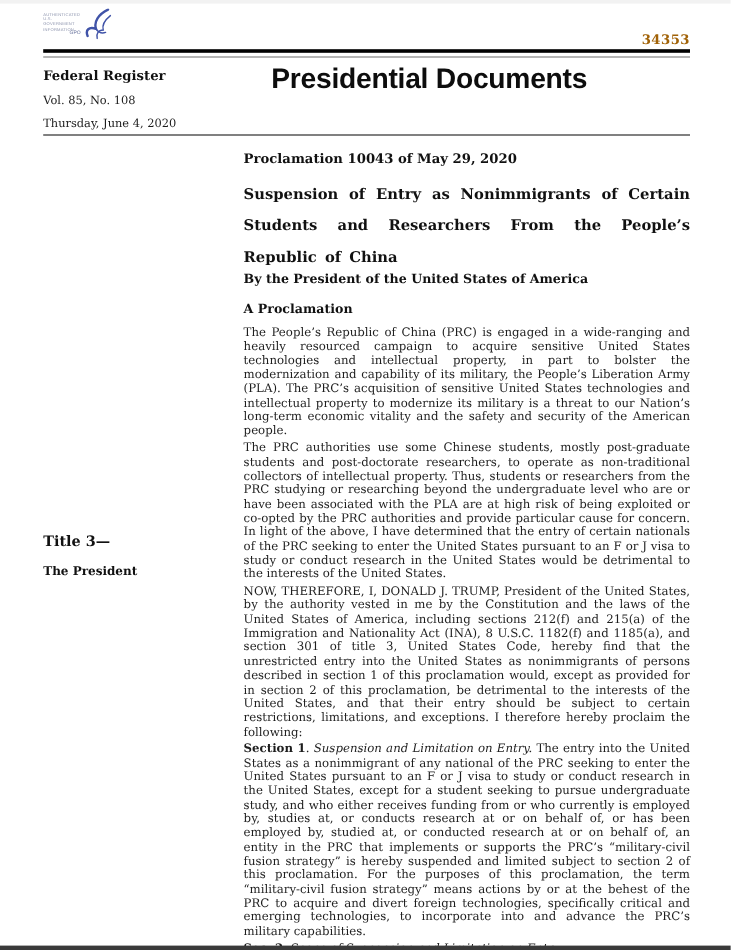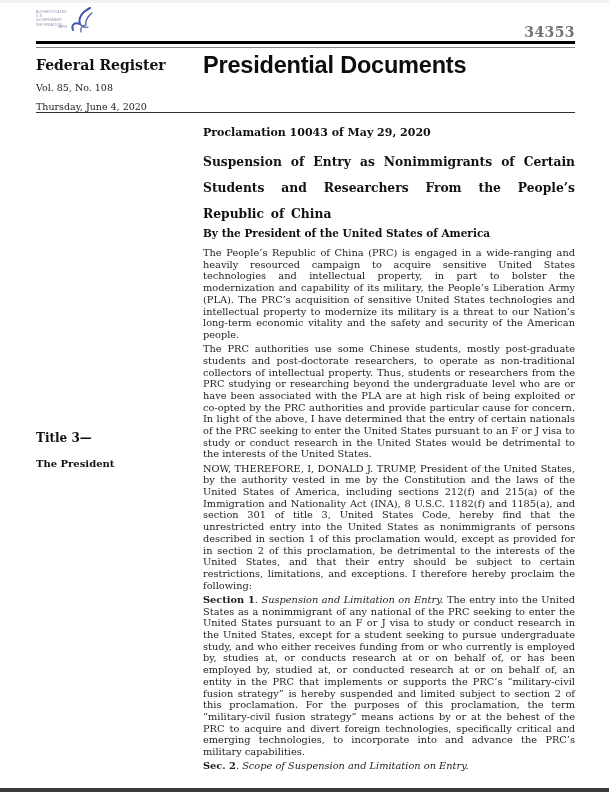--- a/index.html
+++ b/index.html
@@ -9,28 +9,28 @@
     -webkit-font-smoothing:antialiased;
   }
   .top-strip{height:3px;background:#f2f2f2;}
   .page-inner{padding:0 34px 0 36px;}
   .topbar{position:relative;height:38px;}
   .gpo-logo{position:absolute;left:0;top:4px;width:58px;height:32px;}
   .gpo-text{position:absolute;left:0;top:3px;width:34px;}
   .gpo-text div{font-family:"Liberation Sans",sans-serif;font-size:3.4px;line-height:4.2px;color:#8d94ad;letter-spacing:.2px;}
   .gpo-acr{font-family:"Liberation Sans",sans-serif;font-size:4.2px;color:#6d77a0;position:absolute;left:22px;top:17px;}
   .gpo-swoosh{position:absolute;right:0;top:0;}
-  .page-num{position:absolute;right:0;bottom:1px;font-weight:bold;font-size:14px;letter-spacing:.4px;color:#737373;}
+  .page-num{position:absolute;right:0;bottom:1px;font-weight:bold;font-size:11px;letter-spacing:.4px;color:#a16207;}
   .rule-double{border-top:3px solid #000;height:3px;border-bottom:1.2px solid #858585;}
   .masthead{display:flex;padding-top:9px;height:55px;}
   .mast-left{width:167px;}
-  .fr-name{font-weight:bold;font-size:14px;color:#111;}
+  .fr-name{font-weight:bold;font-size:11px;color:#111;}
   .fr-vol{font-size:9.5px;margin-top:9px;}
   .fr-date{font-size:9.5px;margin-top:8px;}
-  .mast-right{flex:1;}
+  .mast-right{flex:1;margin-left:23px;}
   .section-title{font-family:"Liberation Sans",sans-serif;font-weight:bold;font-size:23.5px;letter-spacing:-.2px;color:#0d0d0d;margin-top:-5px;}
   .rule-single{border-top:1.6px solid #2e2e2e;}
   .content{display:flex;padding-top:13px;align-items:center;}
   .col-left{width:167px;flex:none;}
   .title3{font-size:12px;font-weight:bold;color:#111;}
   .president{font-size:10px;font-weight:bold;color:#111;margin-top:13px;}
   .col-right{flex:1;min-width:0;}
   .proc-line{font-size:11px;font-weight:bold;color:#111;}
   .doc-heading{font-size:12.3px;font-weight:bold;line-height:26px;text-align:justify;word-spacing:2.5px;color:#111;margin-top:10px;}
   .byline{font-size:10.5px;font-weight:bold;color:#111;}
@@ -83,20 +83,21 @@
   <div class="content">
     <div class="col-left">
       <div class="title3">Title 3—</div>
       <div class="president">The President</div>
     </div>
 
     <div class="col-right">
       <div class="proc-line">Proclamation 10043 of May 29, 2020</div>
       <div class="doc-heading">Suspension of Entry as Nonimmigrants of Certain Students and Researchers From the People’s Republic of China</div>
       <div class="byline">By the President of the United States of America</div>
+      <div class="a-proc">A Proclamation</div>
 
       <div class="body-text">
         <p>The People’s Republic of China (PRC) is engaged in a wide-ranging and heavily resourced campaign to acquire sensitive United States technologies and intellectual property, in part to bolster the modernization and capability of its military, the People’s Liberation Army (PLA). The PRC’s acquisition of sensitive United States technologies and intellectual property to modernize its military is a threat to our Nation’s long-term economic vitality and the safety and security of the American people.</p>
         <p>The PRC authorities use some Chinese students, mostly post-graduate students and post-doctorate researchers, to operate as non-traditional collectors of intellectual property. Thus, students or researchers from the PRC studying or researching beyond the undergraduate level who are or have been associated with the PLA are at high risk of being exploited or co-opted by the PRC authorities and provide particular cause for concern. In light of the above, I have determined that the entry of certain nationals of the PRC seeking to enter the United States pursuant to an F or J visa to study or conduct research in the United States would be detrimental to the interests of the United States.</p>
         <p>NOW, THEREFORE, I, DONALD J. TRUMP, President of the United States, by the authority vested in me by the Constitution and the laws of the United States of America, including sections 212(f) and 215(a) of the Immigration and Nationality Act (INA), 8 U.S.C. 1182(f) and 1185(a), and section 301 of title 3, United States Code, hereby find that the unrestricted entry into the United States as nonimmigrants of persons described in section 1 of this proclamation would, except as provided for in section 2 of this proclamation, be detrimental to the interests of the United States, and that their entry should be subject to certain restrictions, limitations, and exceptions. I therefore hereby proclaim the following:</p>
 
         <p><span class="bold">Section 1</span><span>. </span><span class="italic">Suspension and Limitation on Entry.</span><span> The entry into the United States as a nonimmigrant of any national of the PRC seeking to enter the United States pursuant to an F or J visa to study or conduct research in the United States, except for a student seeking to pursue undergraduate study, and who either receives funding from or who currently is employed by, studies at, or conducts research at or on behalf of, or has been employed by, studied at, or conducted research at or on behalf of, an entity in the PRC that implements or supports the PRC’s “military-civil fusion strategy” is hereby suspended and limited subject to section 2 of this proclamation. For the purposes of this proclamation, the term “military-civil fusion strategy” means actions by or at the behest of the PRC to acquire and divert foreign technologies, specifically critical and emerging technologies, to incorporate into and advance the PRC’s military capabilities.</span></p>
 
         <p><span class="bold">Sec. 2</span><span>. </span><span class="italic">Scope of Suspension and Limitation on Entry.</span></p>
 

